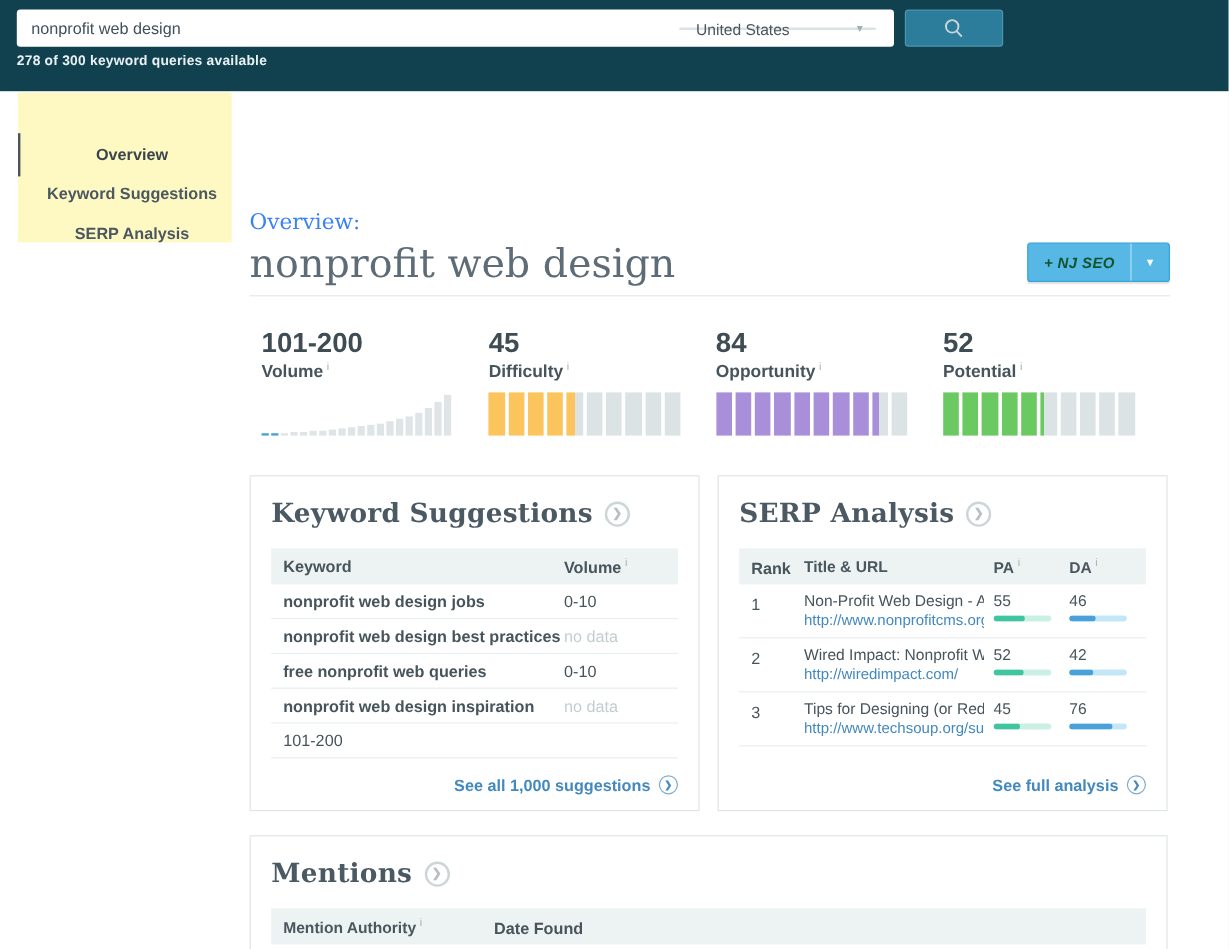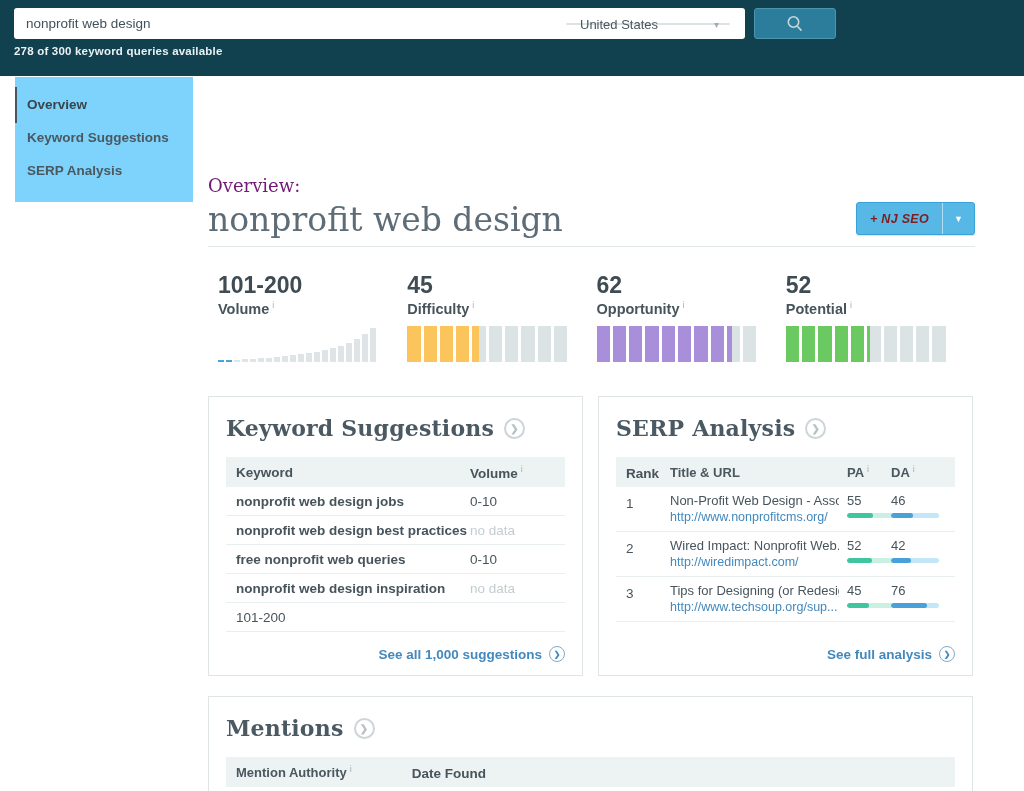--- a/index.html
+++ b/index.html
@@ -17,38 +17,38 @@
     padding:0 10px 0 13px; font-size:13px; color:#4a575e; cursor:pointer; }
   .country-caret { color:#9fb0b5; font-size:10px; }
   .search-btn { position:absolute; top:8px; left:754px; width:82px; height:31px;
     background:#2b7d9b; border:1px solid #4d94ae; border-radius:3px;
     display:flex; align-items:center; justify-content:center; cursor:pointer; }
   .quota { position:absolute; top:45px; left:14px; color:#e9f1f3; font-size:11.5px;
     font-weight:700; letter-spacing:.2px; }
 
   
   .sidebar { position:absolute; left:15px; top:77px; width:178px; height:125px;
-    background:#7dd3fc; padding-top:20px; }
+    background:#fef9c3; padding-top:44px;text-align:center; }
   .side-item { position:relative; padding-left:12px; margin-bottom:18px; font-size:13.5px;
     line-height:15px; font-weight:700; color:#4b5860; cursor:pointer; }
   .side-item.active { color:#39454c; }
   .side-item.active::before { content:''; position:absolute; left:0; top:-10px; height:36px;
     width:2px; background:#4a545b; }
 
   
   .main { position:absolute; left:208px; top:90px; width:767px; height:701px; }
-  .eyebrow { font-family:"DejaVu Serif",serif; font-size:18px; color:#701a75; padding-top:9px; }
+  .eyebrow { font-family:"DejaVu Serif",serif; font-size:18px; color:#3b82f6; padding-top:9px; }
   .page-title { font-family:"DejaVu Serif",serif; font-size:33px; font-weight:400;
     color:#5d6c76; margin-top:4px; line-height:40px; }
   .title-divider { border-bottom:1px solid #e3e8ea; margin-top:6px; }
 
   .split-btn { position:absolute; right:0; top:36px; height:33px; display:flex;
     background:#57b8e5; border:1px solid #36a3d9; border-radius:3px; cursor:pointer;
     box-shadow:0 1px 1px rgba(0,0,0,.12); }
-  .split-main { padding:0 13px; display:flex; align-items:center; color:#7f1d1d;
+  .split-main { padding:0 13px; display:flex; align-items:center; color:#14532d;
     font-style:italic; font-weight:700; font-size:12.5px; letter-spacing:.3px; }
   .split-caret { width:32px; border-left:1px solid rgba(255,255,255,.55); display:flex;
     align-items:center; justify-content:center; color:#fff; font-size:9px; }
 
   
   .metrics { display:flex; padding-left:10px; margin-top:25px; }
   .metric { width:197px; }
   .metric-value { font-size:23px; font-weight:800; color:#3f4c54; line-height:26px; }
   .metric-label { font-size:14.5px; font-weight:700; color:#47545c; margin-top:2px; }
   sup.info { font-size:9px; color:#a7b1b6; font-weight:400; margin-left:3px; }
@@ -76,21 +76,21 @@
   
   .ks-row { height:29px; }
   .c-kw { flex:1; font-size:13.5px; font-weight:700; color:#47545b; }
   .c-vol { width:85px; font-size:13.5px; color:#47545b; }
   .c-vol.nodata { color:#c3cdd0; }
 
   
   .serp-row { height:45px; align-items:flex-start; padding-top:6px; }
   .c-rank { width:44px; font-size:13.5px; color:#47545b; padding-top:3px; }
   .c-title { flex:1; padding-right:8px; min-width:0; }
-  .c-pa { width:44px; }
+  .c-pa { width:63px; }
   .c-da { width:54px; }
   .serp-title { font-size:13px; color:#47545b; white-space:nowrap; overflow:hidden; }
   .serp-url { font-size:12.5px; color:#4389bd; margin-top:2px; white-space:nowrap; overflow:hidden; cursor:pointer; }
   .mini-val { font-size:13px; color:#47545b; }
   .minibar { width:48px; height:5px; border-radius:2.5px; margin-top:5px; overflow:hidden; }
   .minibar .fill { height:100%; border-radius:2.5px; }
 
   
   .m-row { height:48px; align-items:flex-start; padding-top:7px; }
   .m-title-col { flex:1; min-width:0; }
@@ -186,21 +186,21 @@
             <div class="seg" style="background: rgb(252, 196, 92);"></div>
             <div class="seg" style="background: linear-gradient(to right, rgb(252, 196, 92) 50%, rgb(220, 227, 229) 50%);"></div>
             <div class="seg"></div>
             <div class="seg"></div>
             <div class="seg"></div>
             <div class="seg"></div>
             <div class="seg"></div>
           </div>
       </div>
       <div class="metric">
-        <div class="metric-value">62</div>
+        <div class="metric-value">84</div>
         <div class="metric-label">
           <span>Opportunity</span><sup class="info">i</sup>
         </div>
         <div class="chart meter">
             <div class="seg" style="background: rgb(169, 143, 217);"></div>
             <div class="seg" style="background: rgb(169, 143, 217);"></div>
             <div class="seg" style="background: rgb(169, 143, 217);"></div>
             <div class="seg" style="background: rgb(169, 143, 217);"></div>
             <div class="seg" style="background: rgb(169, 143, 217);"></div>
             <div class="seg" style="background: rgb(169, 143, 217);"></div>

